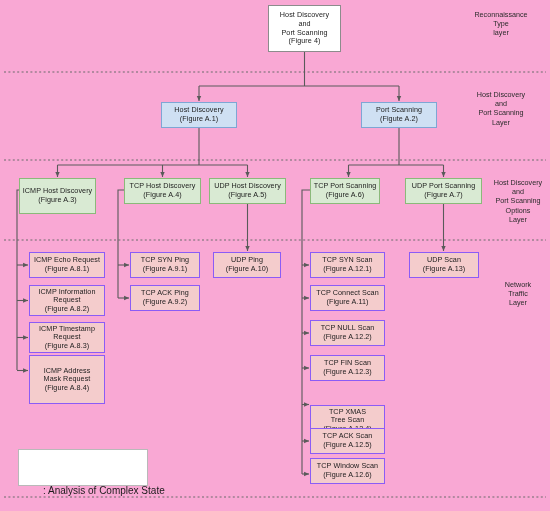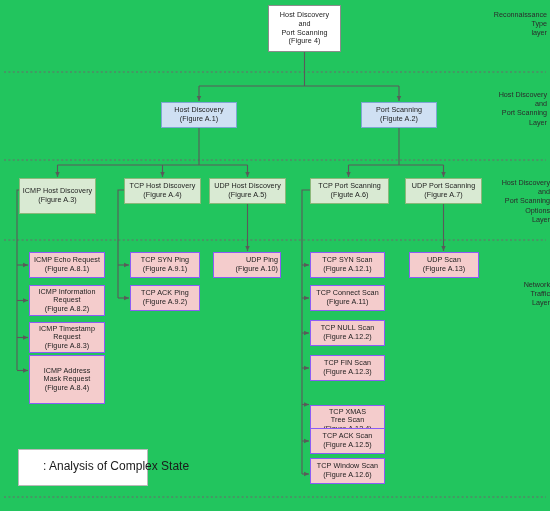--- a/index.html
+++ b/index.html
@@ -4,21 +4,21 @@
 <style>
   html,body{margin:0;padding:0;background:#ffffff;}
   body{
     font-family:"Liberation Sans", sans-serif;
     -webkit-font-smoothing:antialiased;
   }
   #canvas{
     position:relative;
     width:550px;
     height:511px;
-    background:#22c55e;
+    background:#f9a8d4;
     overflow:hidden;
   }
   #wires{
     position:absolute;
     left:0; top:0;
     width:550px; height:511px;
     pointer-events:none;
   }
   .node{
     position:absolute;
@@ -38,38 +38,39 @@
   .node .ln{display:block;white-space:nowrap;}
   .n-gray{background:#ffffff;border:1px solid #8c8c8c;}
   .n-blue{background:#cfe0f3;border:1px solid #7ea6d4;}
   .n-green{background:#d9ead3;border:1px solid #8bb97a;}
   .n-pink{background:#f4cccc;border:1px solid #8b5cf6;}
   .layer-label{
     position:absolute;
     font-size:7.2px;
     line-height:9.2px;
     color:#2b2b2b;
-    text-align:right;
+    text-align:center;
     z-index:3;
   }
   .layer-label .ln{display:block;white-space:nowrap;}
   .legend{
     position:absolute;
     box-sizing:border-box;
     border:1px solid #b9b9b9;
     background:#ffffff;
     z-index:3;
   }
   .legend-text{
     position:absolute;
-    font-size:12px;
+    font-size:10px;
     line-height:9px;
     color:#1b1b1b;
     white-space:nowrap;
     z-index:4;
+    margin-top:24px;
   }
 </style>
 </head>
 <body>
 
 <div id="canvas">
 
   <svg id="wires" viewBox="0 0 550 511" width="550" height="511" xmlns="http://www.w3.org/2000/svg">
     <defs>
       <marker id="arw" viewBox="0 0 10 10" refX="9" refY="5" markerWidth="5" markerHeight="5" orient="auto-start-reverse">
@@ -140,23 +141,23 @@
         <span class="ln">(Figure A.3)</span>
       </div>
       <div class="node n-green" style="left: 124px; top: 178px; width: 77px; height: 26px;">
         <span class="ln">TCP Host Discovery</span>
         <span class="ln">(Figure A.4)</span>
       </div>
       <div class="node n-green" style="left: 209px; top: 178px; width: 77px; height: 26px;">
         <span class="ln">UDP Host Discovery</span>
         <span class="ln">(Figure A.5)</span>
       </div>
-      <div class="node n-green" style="left: 310px; top: 178px; width: 79px; height: 26px; justify-content: center;">
+      <div class="node n-green" style="left: 310px; top: 178px; width: 70px; height: 26px; justify-content: center;">
         <span class="ln">TCP Port Scanning</span>
-        <span class="ln">(Figute A.6)</span>
+        <span class="ln">(Figure A.6)</span>
       </div>
       <div class="node n-green" style="left: 405px; top: 178px; width: 77px; height: 26px;">
         <span class="ln">UDP Port Scanning</span>
         <span class="ln">(Figure A.7)</span>
       </div>
       <div class="node n-pink" style="left: 29px; top: 252px; width: 76px; height: 26px;">
         <span class="ln">ICMP Echo Request</span>
         <span class="ln">(Figure A.8.1)</span>
       </div>
       <div class="node n-pink" style="left: 29px; top: 285px; width: 76px; height: 31px;">
@@ -175,21 +176,21 @@
         <span class="ln">(Figure A.8.4)</span>
       </div>
       <div class="node n-pink" style="left: 130px; top: 252px; width: 70px; height: 26px;">
         <span class="ln">TCP SYN Ping</span>
         <span class="ln">(Figure A.9.1)</span>
       </div>
       <div class="node n-pink" style="left: 130px; top: 285px; width: 70px; height: 26px;">
         <span class="ln">TCP ACK Ping</span>
         <span class="ln">(Figure A.9.2)</span>
       </div>
-      <div class="node n-pink" style="left: 213px; top: 252px; width: 68px; height: 26px; align-items: flex-end;">
+      <div class="node n-pink" style="left: 213px; top: 252px; width: 68px; height: 26px;">
         <span class="ln">UDP Ping</span>
         <span class="ln">(Figure A.10)</span>
       </div>
       <div class="node n-pink" style="left: 310px; top: 252px; width: 75px; height: 26px;">
         <span class="ln">TCP SYN Scan</span>
         <span class="ln">(Figure A.12.1)</span>
       </div>
       <div class="node n-pink" style="left: 310px; top: 285px; width: 75px; height: 26px;">
         <span class="ln">TCP Connect Scan</span>
         <span class="ln">(Figure A.11)</span>

